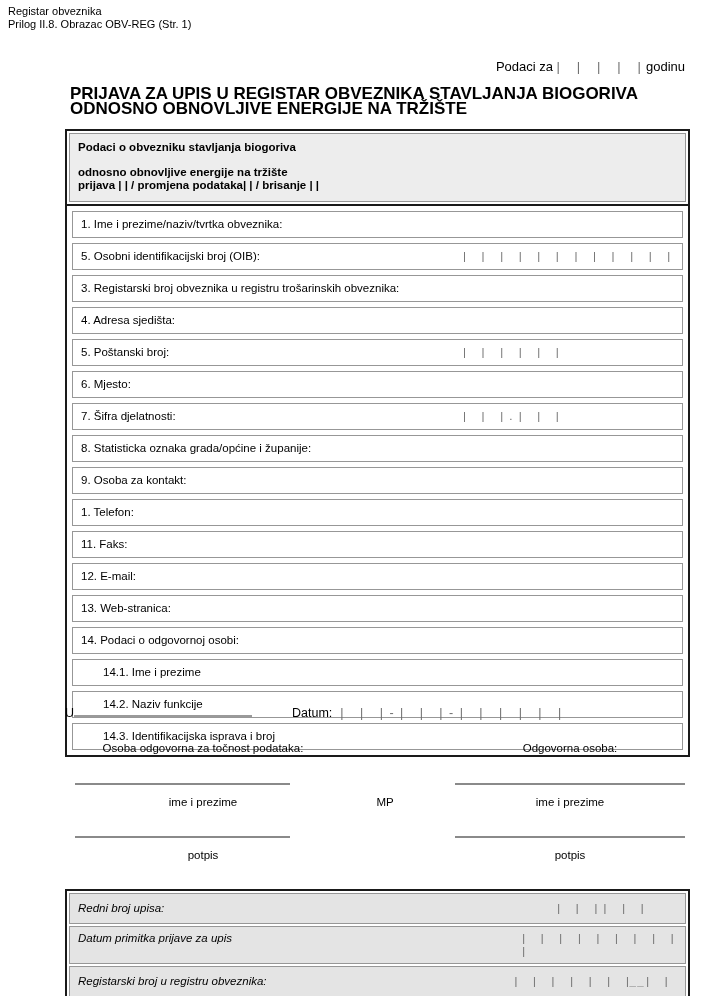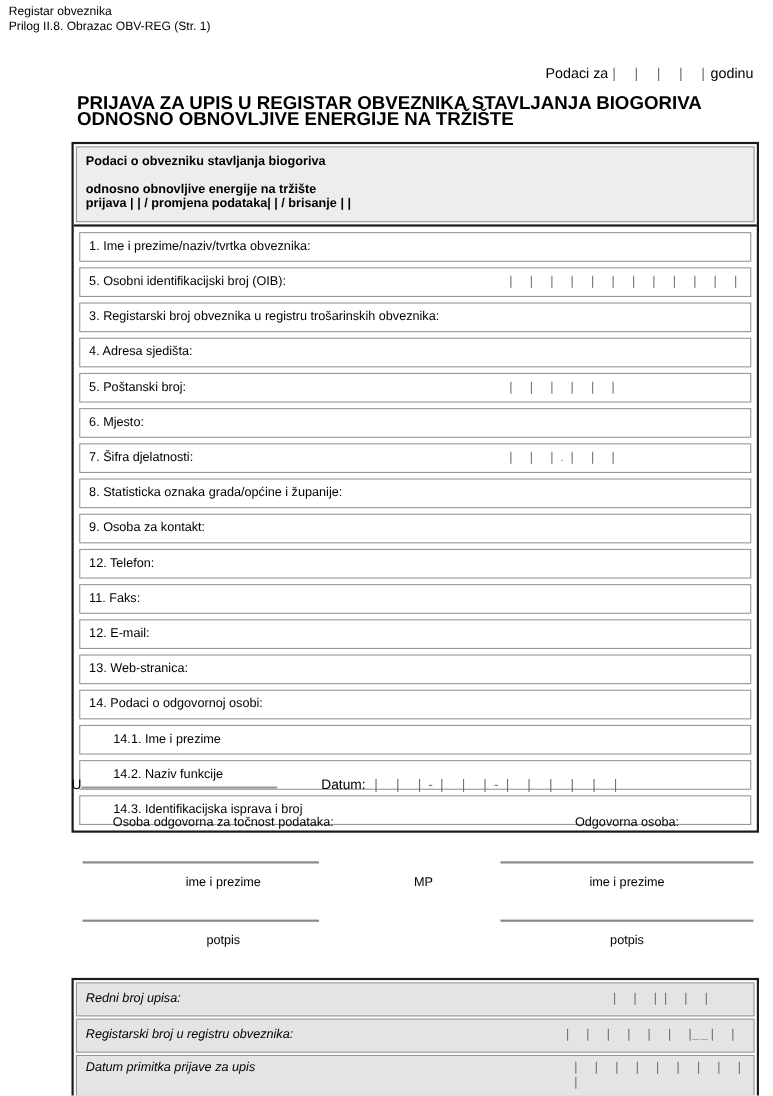--- a/index.html
+++ b/index.html
@@ -84,21 +84,21 @@
 
   <div class="trow"><span>1. Ime i prezime/naziv/tvrtka obveznika:</span><span class="boxes"></span></div>
   <div class="trow"><span>5. Osobni identifikacijski broj (OIB):</span><span class="boxes">|   |   |   |   |   |   |   |   |   |   |   |</span></div>
   <div class="trow"><span>3. Registarski broj obveznika u registru trošarinskih obveznika:</span><span class="boxes"></span></div>
   <div class="trow"><span>4. Adresa sjedišta:</span><span class="boxes"></span></div>
   <div class="trow"><span>5. Poštanski broj:</span><span class="boxes">|   |   |   |   |   |</span></div>
   <div class="trow"><span>6. Mjesto:</span><span class="boxes"></span></div>
   <div class="trow"><span>7. Šifra djelatnosti:</span><span class="boxes">|   |   | . |   |   |</span></div>
   <div class="trow"><span>8. Statisticka oznaka grada/općine i županije:</span><span class="boxes"></span></div>
   <div class="trow"><span>9. Osoba za kontakt:</span><span class="boxes"></span></div>
-  <div class="trow"><span>12. Telefon:</span><span class="boxes"></span></div>
+  <div class="trow"><span>1. Telefon:</span><span class="boxes"></span></div>
   <div class="trow"><span>11. Faks:</span><span class="boxes"></span></div>
   <div class="trow"><span>12. E-mail:</span><span class="boxes"></span></div>
   <div class="trow"><span>13. Web-stranica:</span><span class="boxes"></span></div>
   <div class="trow"><span>14. Podaci o odgovornoj osobi:</span><span class="boxes"></span></div>
   <div class="trow indent"><span>14.1. Ime i prezime</span><span class="boxes"></span></div>
   <div class="trow indent"><span>14.2. Naziv funkcije</span><span class="boxes"></span></div>
   <div class="trow indent"><span>14.3. Identifikacijska isprava i broj</span><span class="boxes"></span></div>
 </div>
 
 <div class="abs place-date">
@@ -122,21 +122,21 @@
 <div class="abs sig-rule" style="top:836px;left:455px;width:230px;"></div>
 
 <div class="abs sig-label lt" style="top:849px;">potpis</div>
 <div class="abs sig-label rt" style="top:849px;">potpis</div>
 
 <div class="abs office-table">
   <div class="orow orow-0">
     <span class="lbl">Redni broj upisa:</span>
     <span class="boxes">|   |   | |   |   |</span>
   </div>
+  <div class="orow orow-1">
+    <span class="lbl">Datum primitka prijave za upis</span>
+    <span class="boxes"><span class="bl">|   |   |   |   |   |   |   |   |</span><span class="bl">|</span></span>
+  </div>
   <div class="orow orow-2">
     <span class="lbl">Registarski broj u registru obveznika:</span>
     <span class="boxes">|   |   |   |   |   |   |__|   |</span>
   </div>
-  <div class="orow orow-1">
-    <span class="lbl">Datum primitka prijave za upis</span>
-    <span class="boxes"><span class="bl">|   |   |   |   |   |   |   |   |</span><span class="bl">|</span></span>
-  </div>
 </div>
 
 </body></html>

